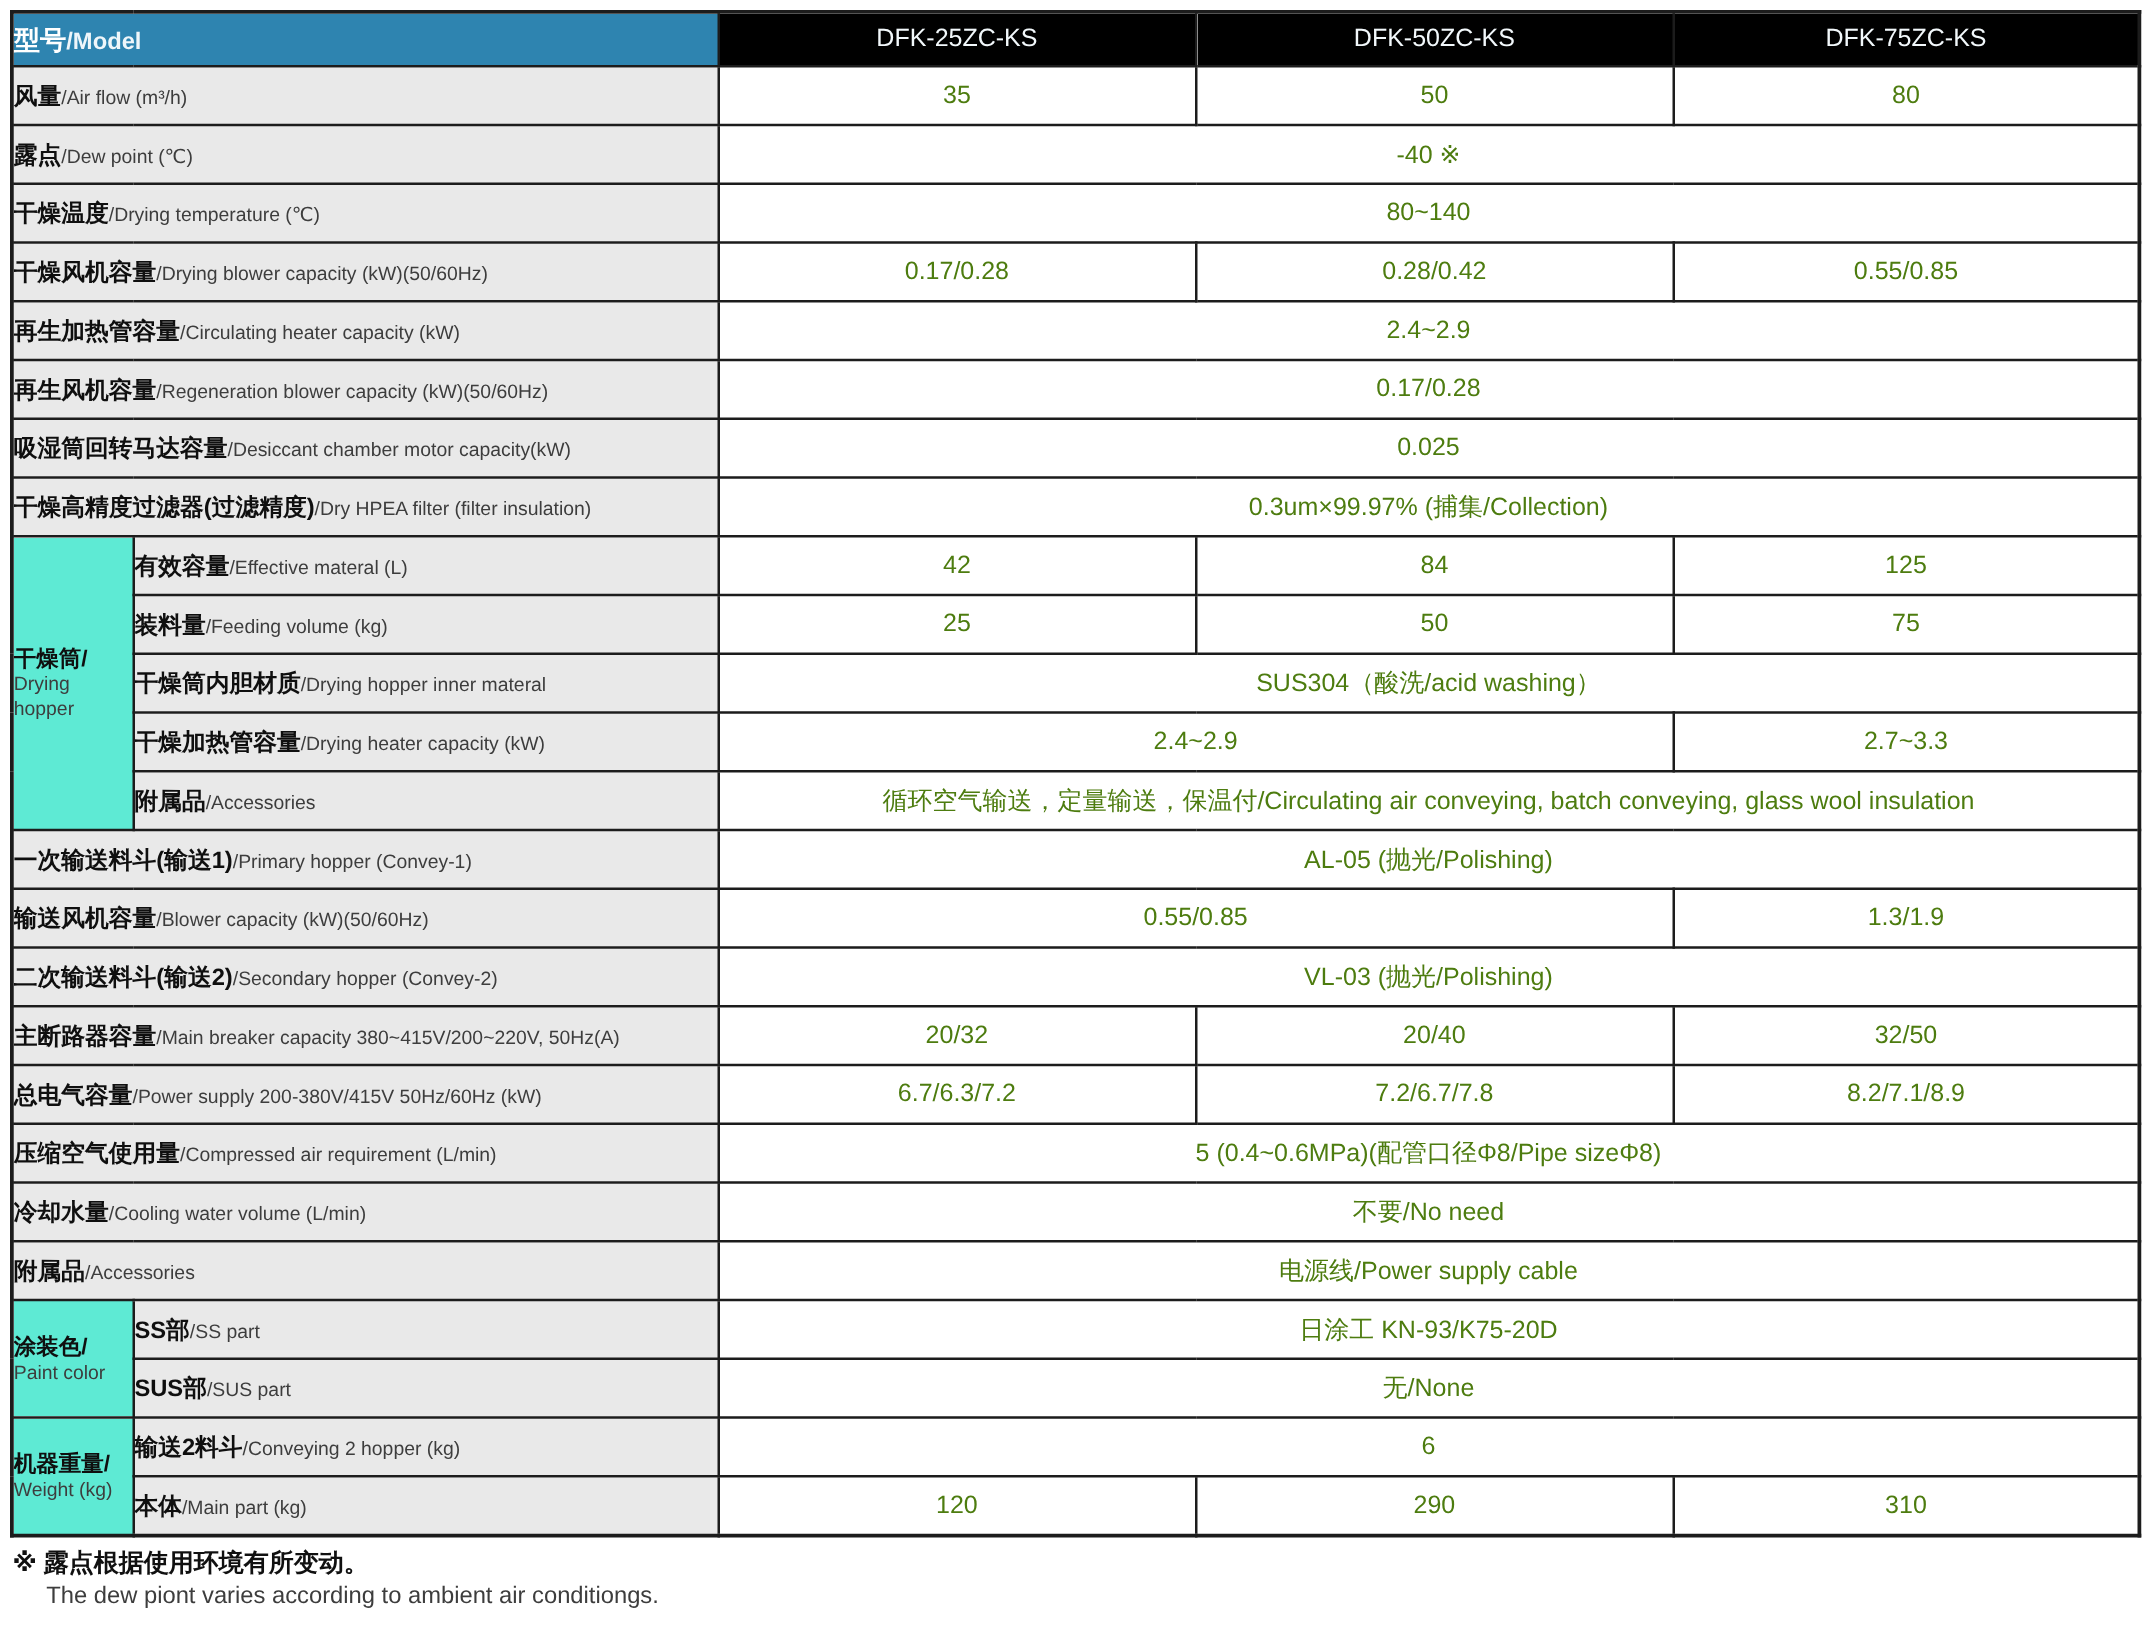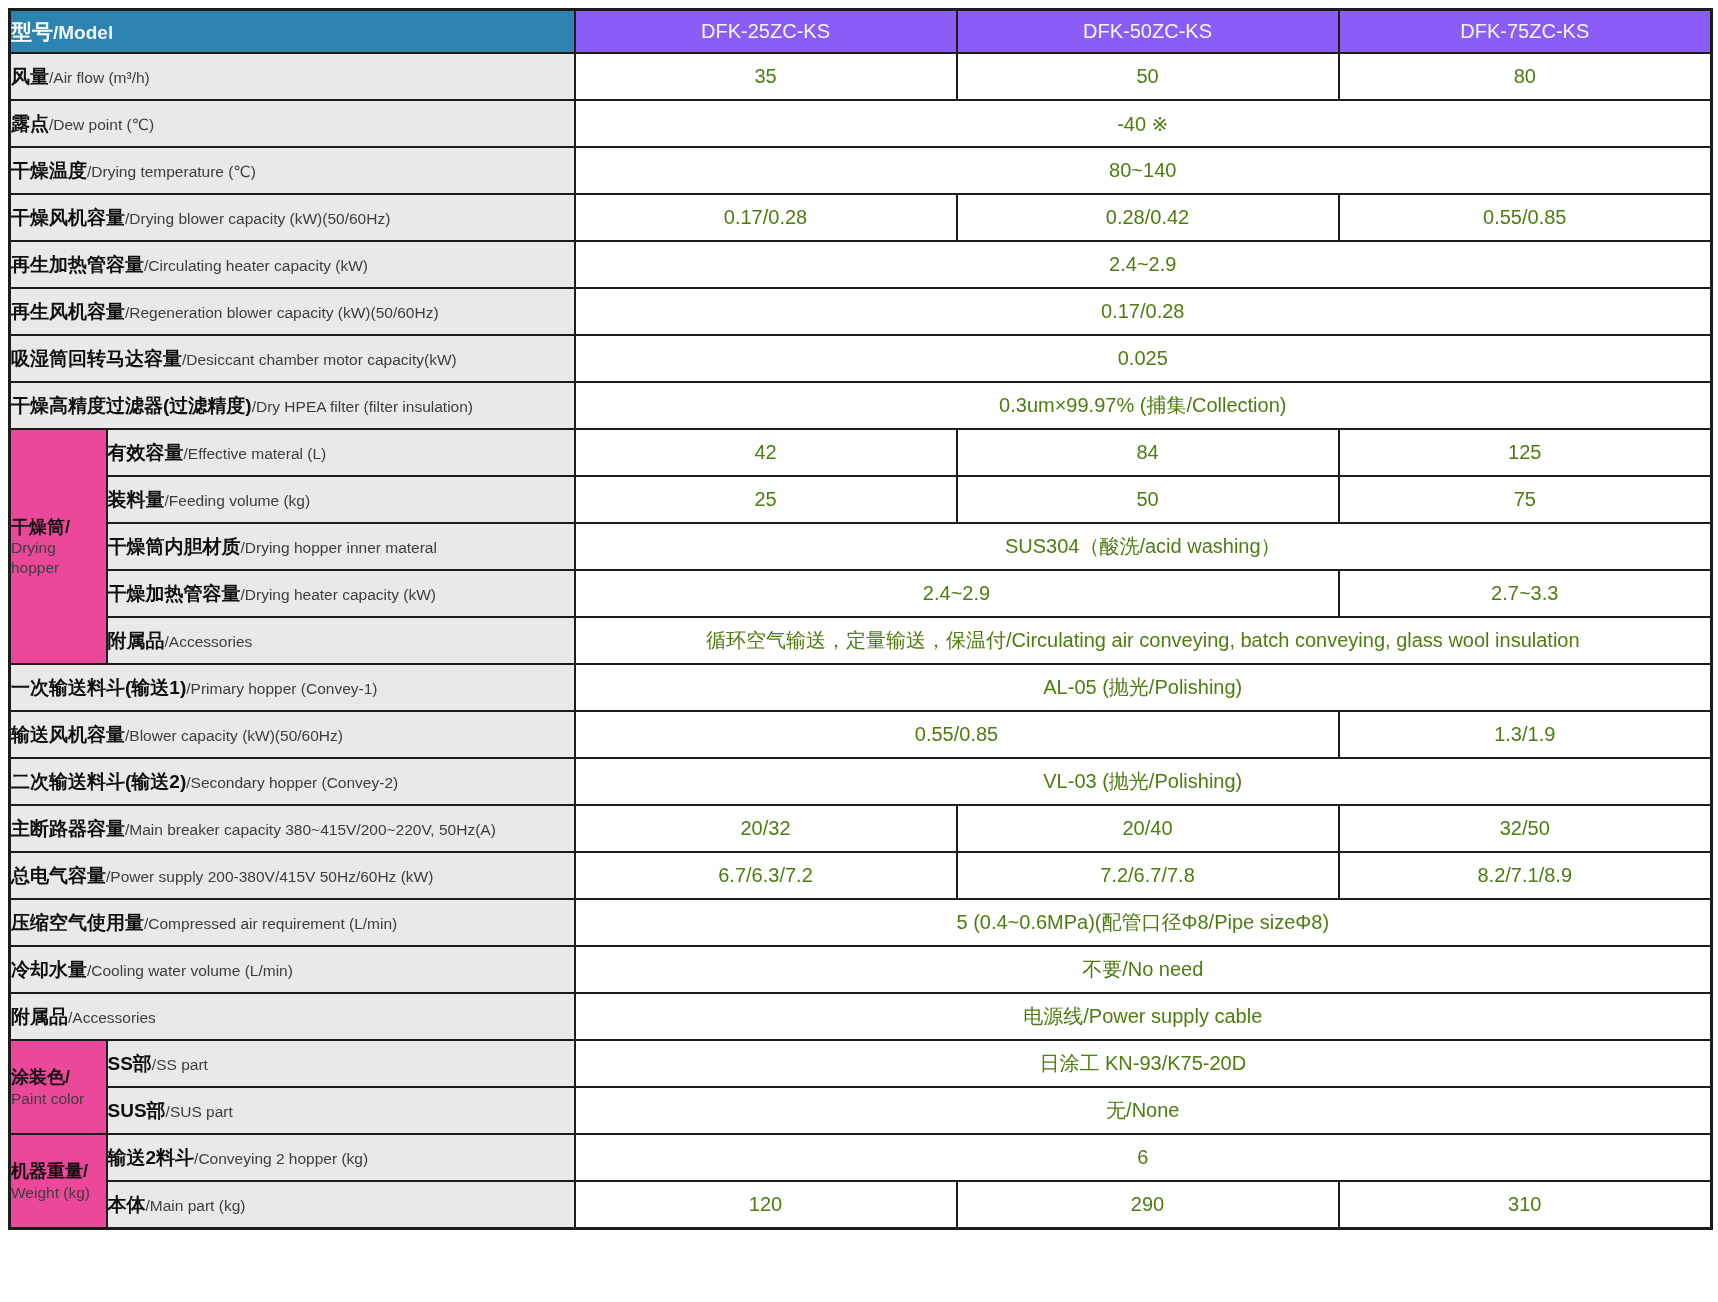--- a/index.html
+++ b/index.html
@@ -18,21 +18,21 @@
     table-layout: fixed;
     width: 1702px;
     border: 3px solid #1c1c1c;
   }
   table.spec th, table.spec td {
     border: 2px solid #1c1c1c;
     padding: 0;
     overflow: hidden;
   }
   th.model-head {
-    background: #8b5cf6;
+    background: #000000;
     color: #f2f8fb;
     font-size: 20px;
     font-weight: normal;
     text-align: center;
     height: 41px;
   }
   th.model-label-head {
     background: #2e84b0;
     text-align: left;
     padding: 0 0 0 12px;
@@ -58,21 +58,21 @@
   td.label-cell .zh {
     color: #0f0f0f;
     font-weight: bold;
     font-size: 19px;
   }
   td.label-cell .en {
     color: #3d3d3d;
     font-size: 15.5px;
   }
   td.group-cell {
-    background: #ec4899;
+    background: #5eead4;
     vertical-align: middle;
     text-align: left;
     padding: 0 2px 0 9px;
     line-height: 1.25;
   }
   td.group-cell .zh {
     color: #0f0f0f;
     font-weight: bold;
     font-size: 18px;
     display: block;
@@ -249,13 +249,17 @@
           <td class="value-cell" colspan="3">6</td>
         </tr>
         <tr>
           <td class="label-cell"><span class="zh">本体</span><span class="en">/Main part (kg)</span></td>
           <td class="value-cell" colspan="1">120</td>
           <td class="value-cell" colspan="1">290</td>
           <td class="value-cell" colspan="1">310</td>
         </tr>
       </tbody>
   </table>
+  <div class="footnote">
+    <div class="fn-zh">※ 露点根据使用环境有所变动。</div>
+    <div class="fn-en">The dew piont varies according to ambient air conditiongs.</div>
+  </div>
 </div>
 
 </body></html>

